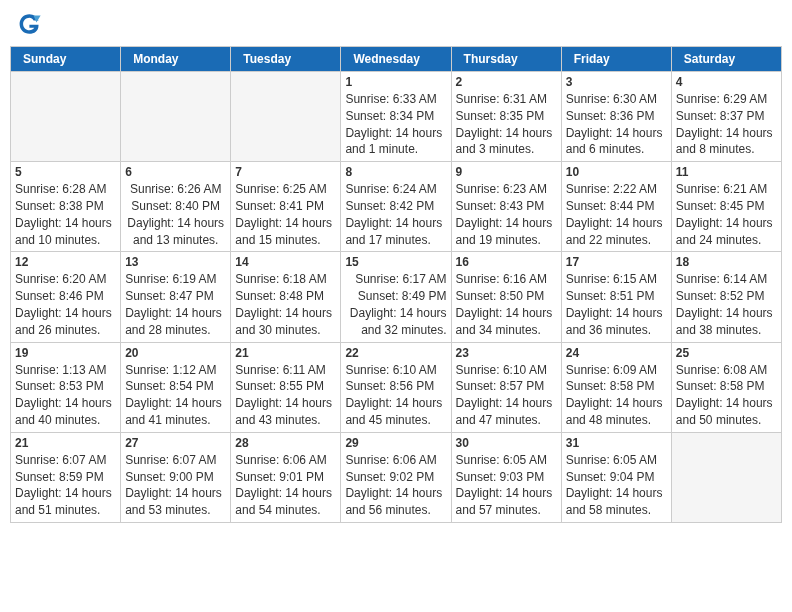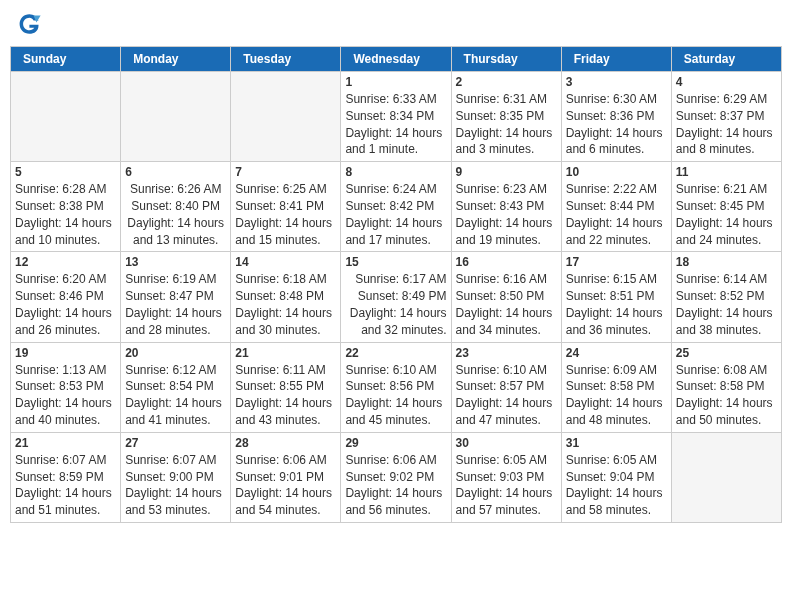--- a/index.html
+++ b/index.html
@@ -262,21 +262,21 @@
       <tr>
         <td>
           <div class="day-num">19</div>
           <div class="day-info" style="white-space: pre-line;">Sunrise: 1:13 AM
 Sunset: 8:53 PM
 Daylight: 14 hours
 and 40 minutes.</div>
         </td>
         <td>
           <div class="day-num">20</div>
-          <div class="day-info" style="white-space: pre-line;">Sunrise: 6:12 AM
+          <div class="day-info" style="white-space: pre-line;">Sunrise: 1:12 AM
 Sunset: 8:54 PM
 Daylight: 14 hours
 and 41 minutes.</div>
         </td>
         <td>
           <div class="day-num">21</div>
           <div class="day-info" style="white-space: pre-line;">Sunrise: 6:11 AM
 Sunset: 8:55 PM
 Daylight: 14 hours
 and 43 minutes.</div>

